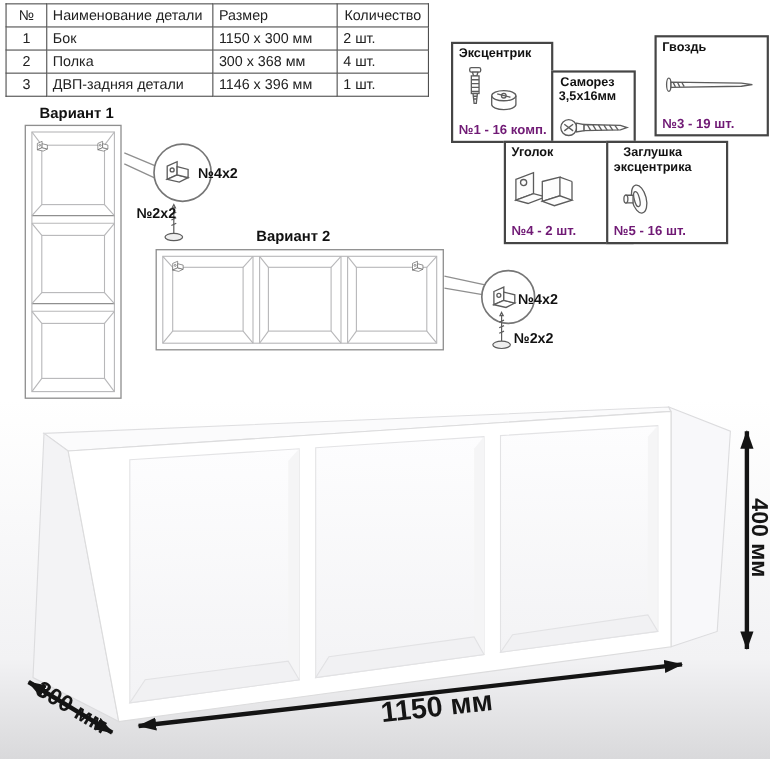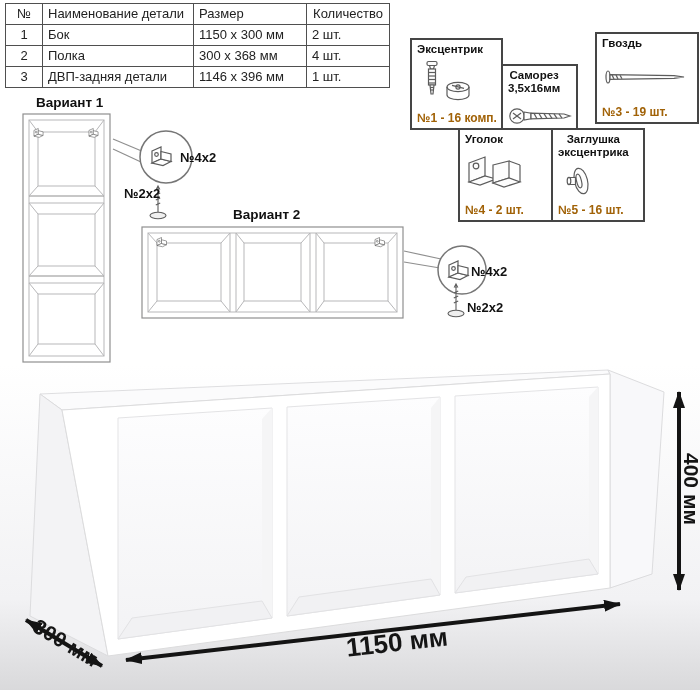--- a/index.html
+++ b/index.html
@@ -12,27 +12,27 @@
   .parts-table .c-num{width:26px;text-align:center;}
   .parts-table .c-name{width:140px;text-align:left;margin-top:14px;}
   .parts-table .c-size{width:102px;text-align:left;}
   .parts-table .c-qty{width:72px;}
   .parts-table thead th{text-align:center;}
   
   .hw-cell{position:absolute;box-sizing:border-box;border:2px solid #454545;background:#fff;
         display:flex;flex-direction:column;align-items:flex-start;justify-content:space-between;
         padding:3px 5px;z-index:2;}
   .hw-name{font-weight:700;font-size:11.5px;line-height:1.12;text-align:center;color:#111;}
-  .hw-qty{font-weight:700;font-size:12px;color:#a16207;white-space:nowrap;}
+  .hw-qty{font-weight:700;font-size:12px;color:#701a75;white-space:nowrap;}
   .hw-icon{flex:0 0 auto;}
   .hw1{left:410px;top:38px;width:93px;height:92px;}
   .hw2{left:501px;top:30px;width:77px;height:92px;margin-top:34px;}
   .hw3{left:595px;top:32px;width:104px;height:92px;}
   .hw4{left:458px;top:128px;width:118px;height:94px;}
-  .hw5{left:551px;top:128px;width:94px;height:94px;}
+  .hw5{left:551px;top:128px;width:111px;height:94px;}
   
   .diagram{position:absolute;left:0;top:0;z-index:1;pointer-events:none;}
   .diagram text{font-family:"Liberation Sans",sans-serif;}
   .vt{font-size:13.5px;font-weight:700;fill:#111;}
   .co{font-size:13px;font-weight:700;fill:#111;}
   .dim{font-weight:700;fill:#151515;}
   .dim-big{font-size:26px;}
   .dim-small{font-size:21px;}
   .ln{stroke:#8f8f8f;fill:none;stroke-width:1.2;}
   .lnl{stroke:#b7b7b9;fill:none;stroke-width:1;}

